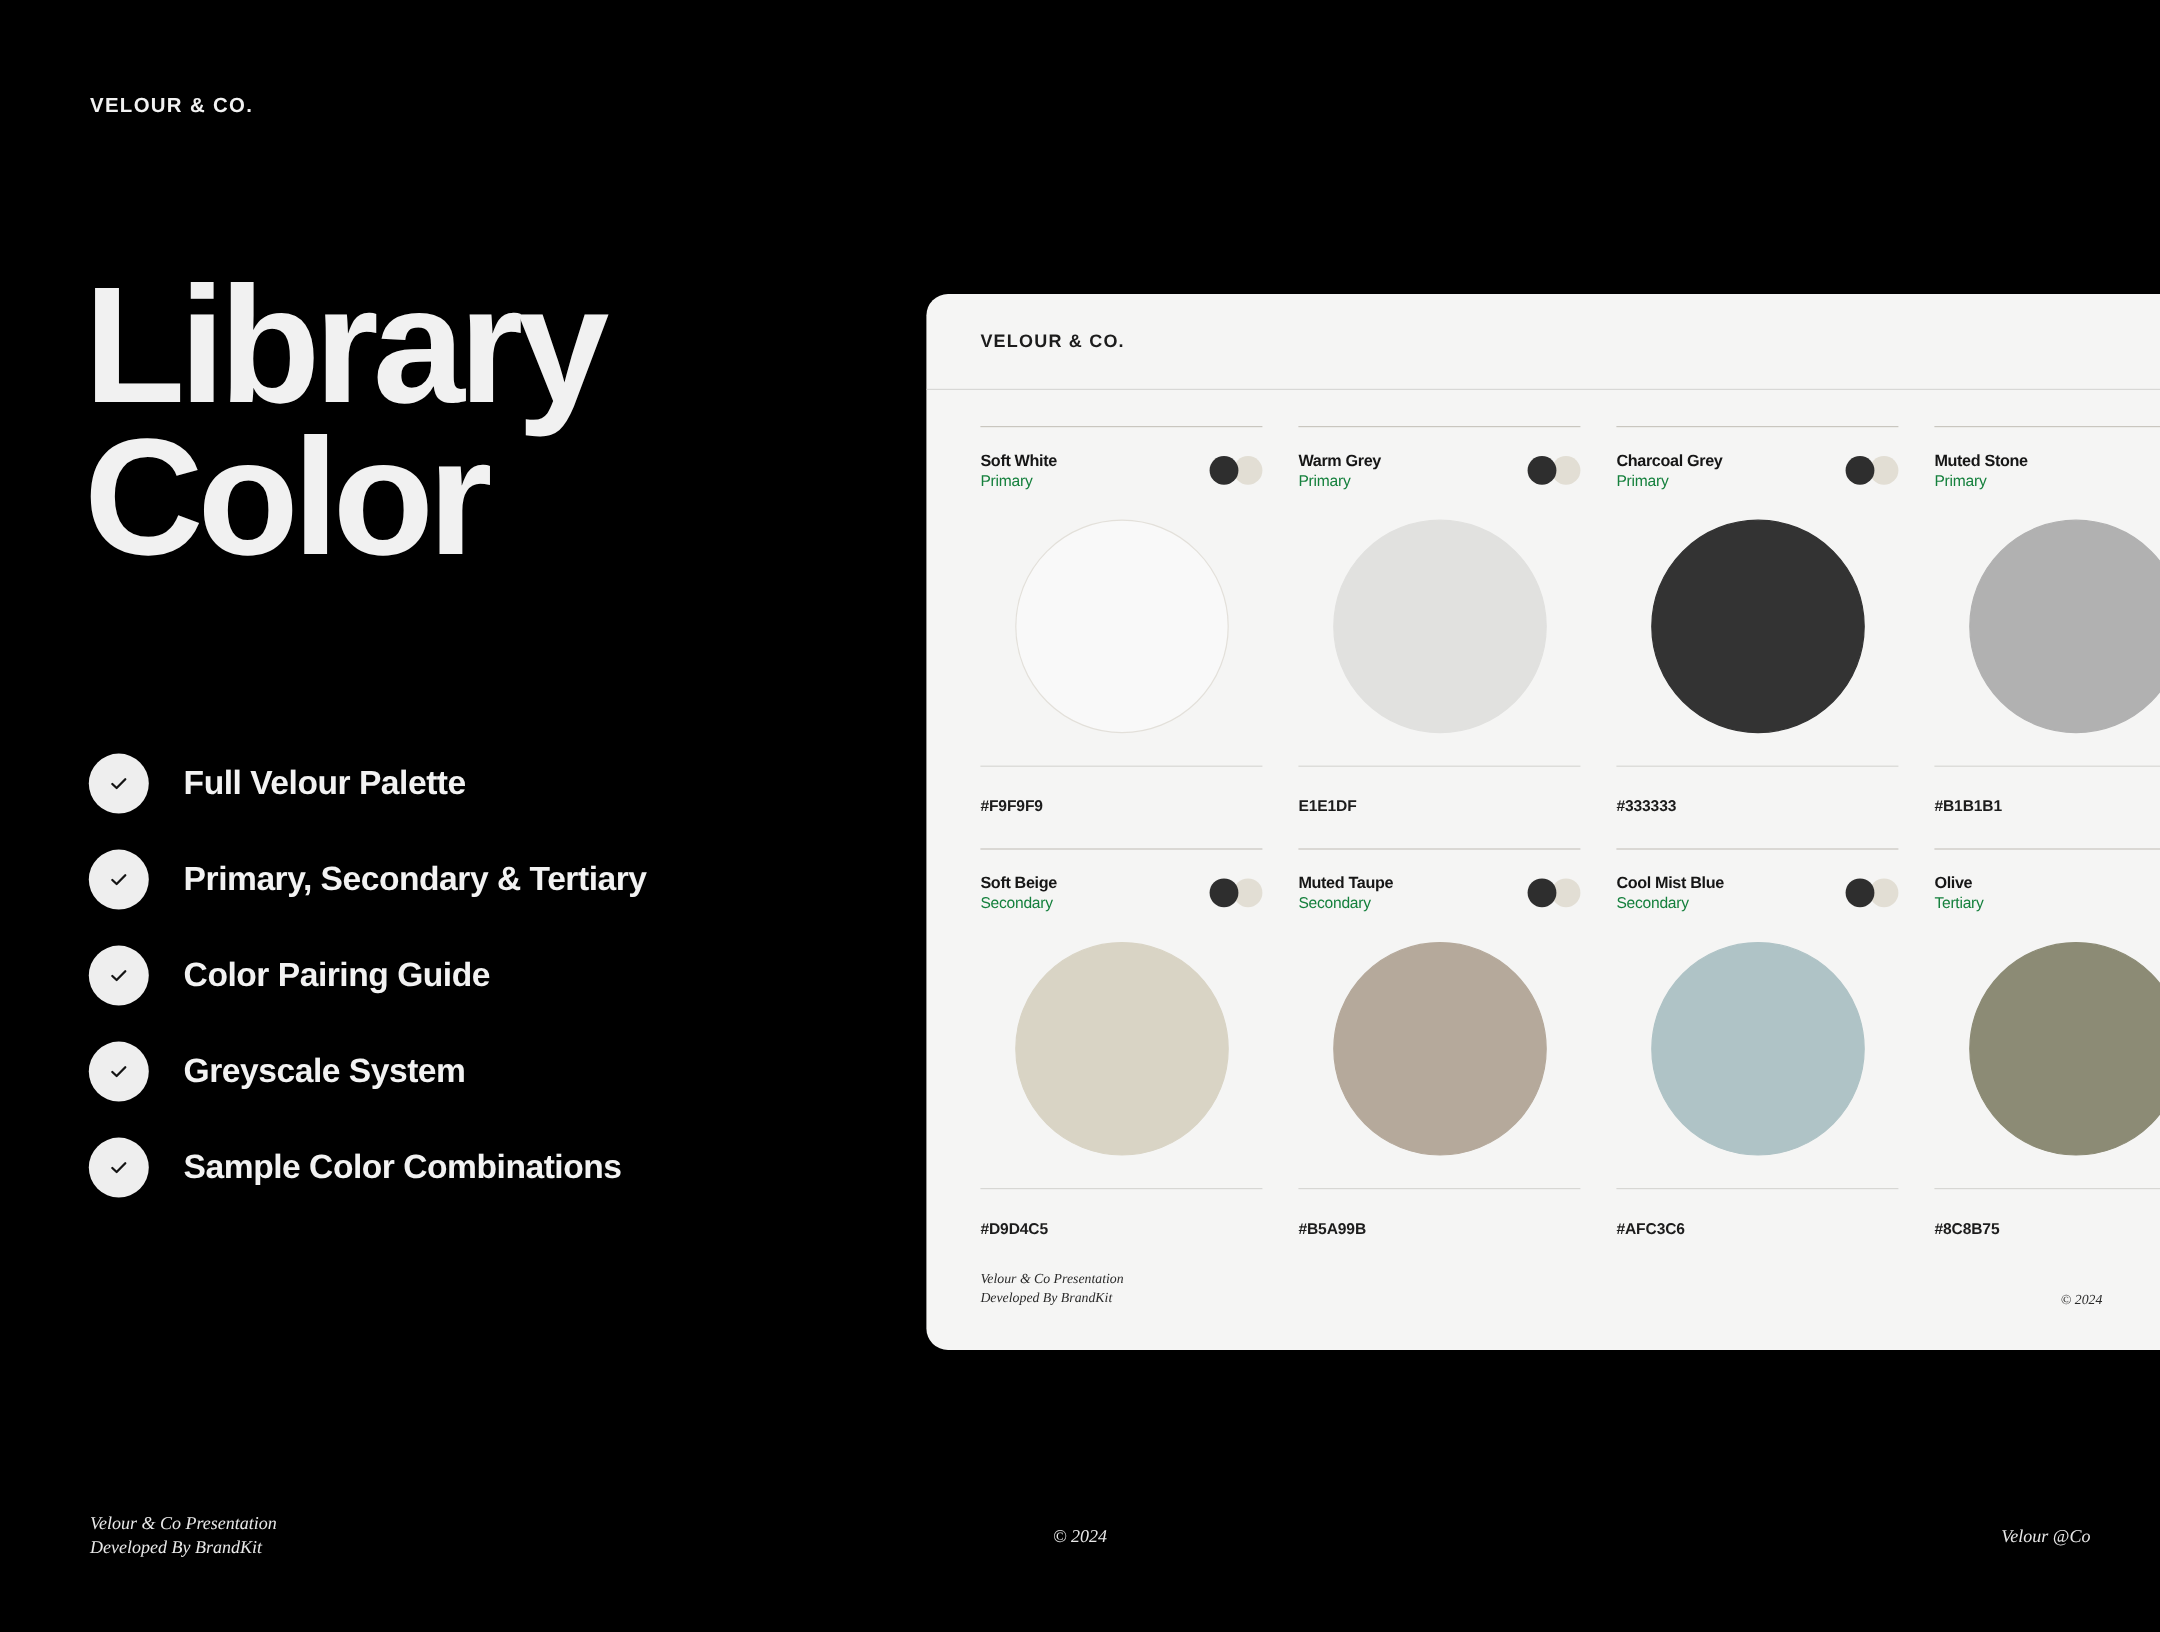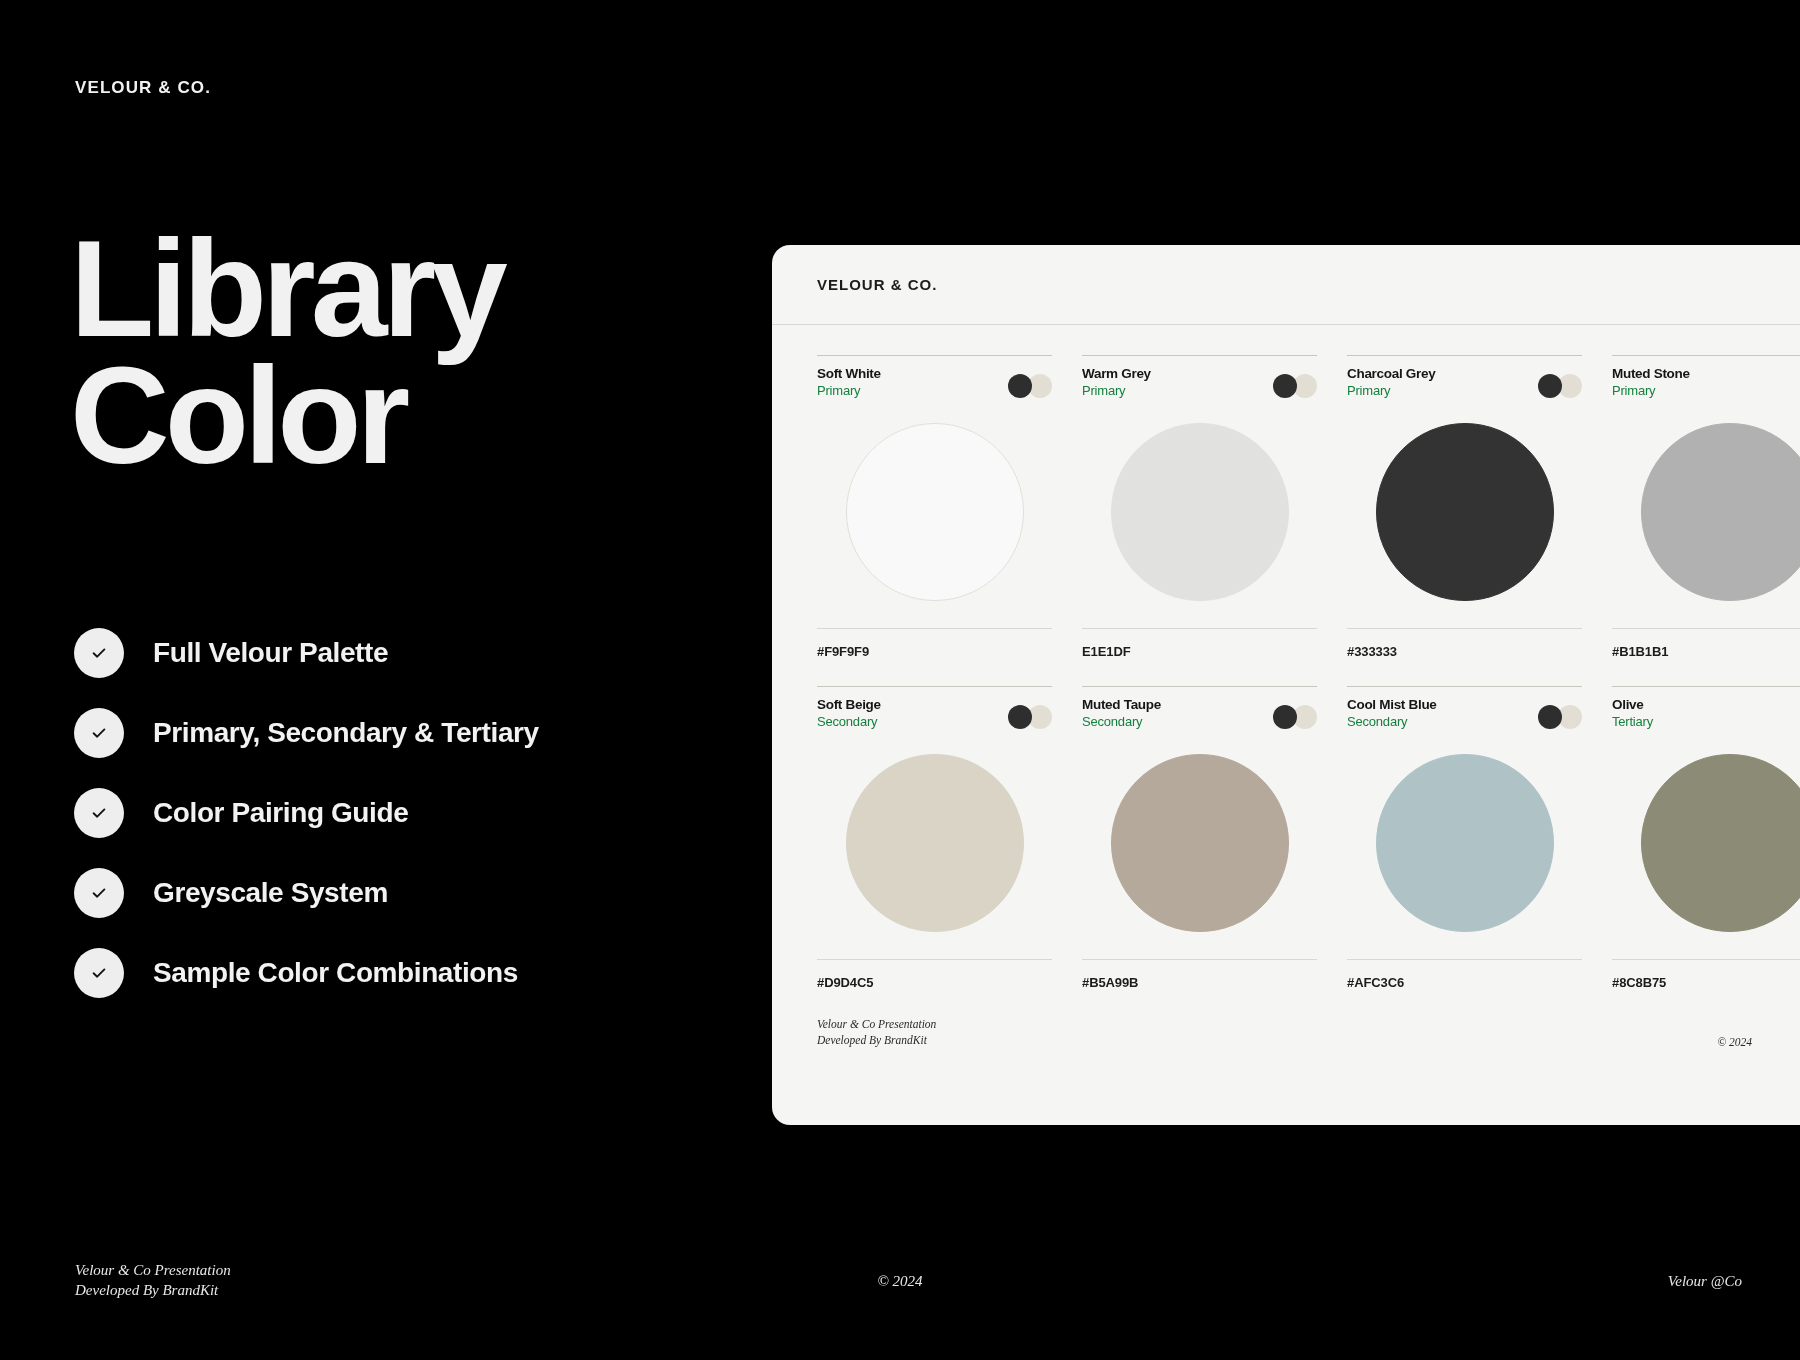--- a/index.html
+++ b/index.html
@@ -77,22 +77,22 @@
 
   .grid {
     padding:30px 45px 0 45px;
     display:grid; grid-template-columns:repeat(4, 1fr);
     column-gap:30px; row-gap:26px;
   }
   .swatch-card { display:flex; flex-direction:column; }
 
   .sc-top {
     border-top:1px solid #c9c6bf;
-    padding-top:10px;
-    display:flex; align-items:flex-end; justify-content:space-between;
+    padding-top:20px;
+    display:flex; align-items:center; justify-content:space-between;
   }
   .sc-names { display:flex; flex-direction:column; gap:2px; }
   .sc-name {
     font-size:13.5px; font-weight:700; letter-spacing:-0.3px; color:#161616;
   }
   .sc-role {
     font-size:13px; font-weight:400; letter-spacing:-0.2px; color:#15803d;
   }
   .sc-dots { position:relative; width:44px; height:24px; flex:0 0 44px; }
   .sc-dots i { position:absolute; top:0; width:24px; height:24px; border-radius:50%; display:block; }
@@ -101,21 +101,21 @@
 
   .sc-disc-wrap {
     height:200px; display:flex; align-items:center; justify-content:center;
     margin-top:14px;
   }
   .sc-disc { width:178px; height:178px; border-radius:50%; }
 
   .sc-bottom {
     margin-top:16px;
     border-top:1px solid #d7d7d4;
-    padding-top:13px;
+    padding-top:24px;
   }
   .sc-hex {
     font-size:13px; font-weight:700; letter-spacing:-0.1px; color:#1c1c1c;
   }
 
   .panel-foot {
     margin-top:26px; padding:0 45px;
     display:flex; align-items:flex-end; justify-content:space-between;
   }
   .pf-left {

